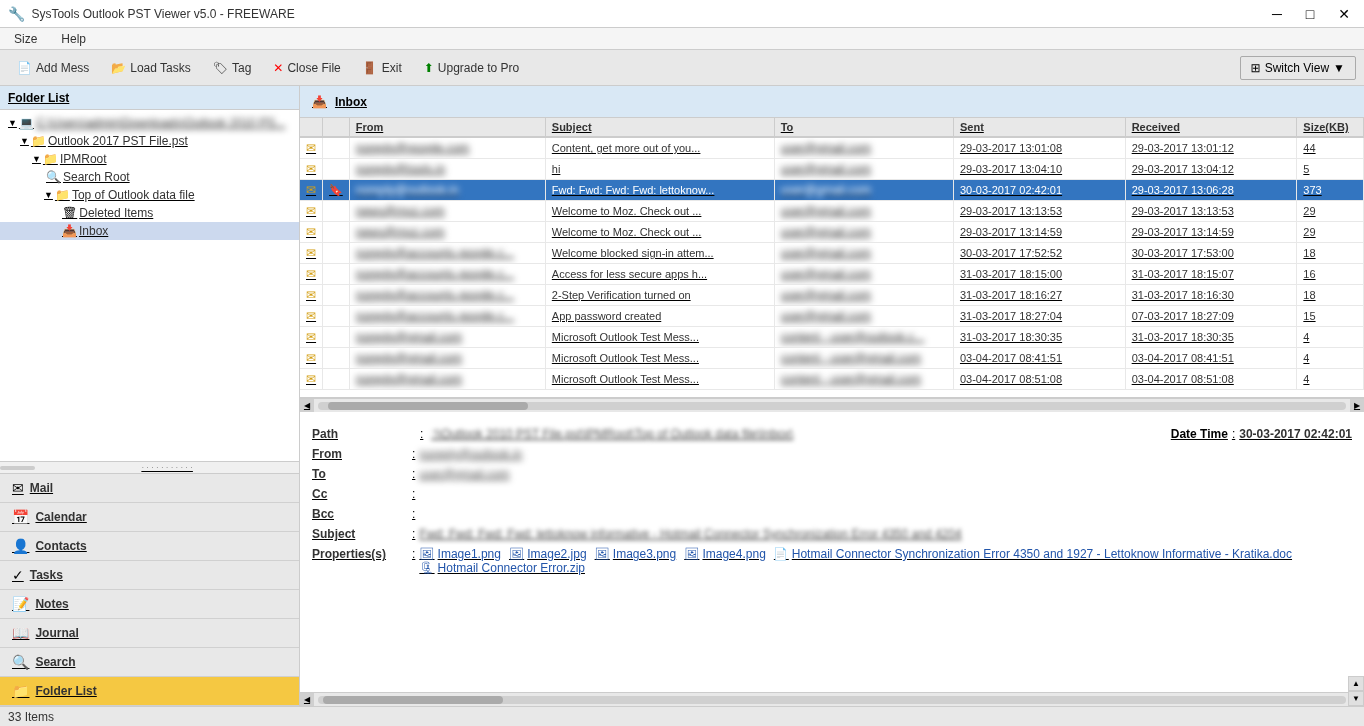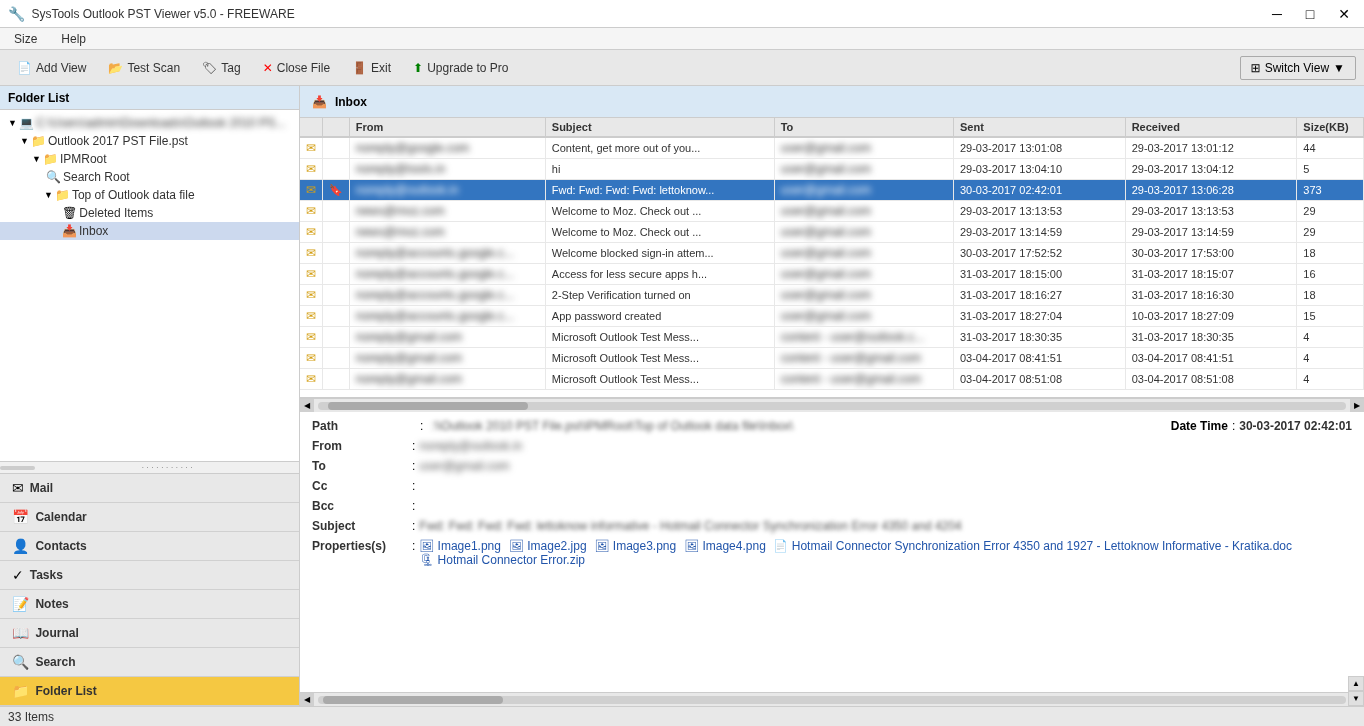--- a/index.html
+++ b/index.html
@@ -15,21 +15,21 @@
     .menu-bar { background: #f5f5f5; border-bottom: 1px solid #ccc; display: flex; align-items: center; gap: 12px; padding: 2px 8px; height: 22px; }
     .menu-item { cursor: pointer; padding: 2px 6px; font-size: 12px; color: #333; }
 
     
     .toolbar { background: #e8e8e8; border-bottom: 1px solid #ccc; display: flex; align-items: center; padding: 4px 8px; height: 36px; gap: 4px; }
     .toolbar-btn { display: flex; align-items: center; gap: 4px; background: none; border: 1px solid transparent; cursor: pointer; padding: 3px 8px; border-radius: 2px; font-size: 12px; color: #333; }
     .toolbar-right { margin-left: auto; display: flex; align-items: center; }
     .switch-view-btn { display: flex; align-items: center; gap: 4px; background: #e8e8e8; border: 1px solid #aaa; cursor: pointer; padding: 4px 10px; border-radius: 2px; font-size: 12px; }
 
     
-    .main-area { display: flex; flex: 1; overflow: hidden; }
+    .main-area { display: flex; flex: 1; overflow: hidden; text-decoration: underline; }
 
     
     .left-panel { width: 300px; min-width: 300px; background: #fff; border-right: 1px solid #ccc; display: flex; flex-direction: column; overflow: hidden; }
     .folder-list-header { background: #d9e8f5; padding: 4px 8px; font-weight: bold; font-size: 12px; border-bottom: 1px solid #ccc; height: 24px; display: flex; align-items: center; }
     .folder-tree { flex: 1; overflow-y: auto; overflow-x: auto; padding: 4px 0; }
     .tree-item { display: flex; align-items: center; gap: 2px; padding: 2px 4px; cursor: pointer; white-space: nowrap; }
     .tree-item .indent { display: inline-block; }
     .tree-label { font-size: 12px; color: #333; }
 
     
@@ -54,21 +54,21 @@
     .email-table tr.selected td { color: #fff; }
     .col-icon { width: 20px; }
     .col-flag { width: 20px; }
 
     
     .preview-tabs { display: flex; background: #f0f0f0; border-bottom: 1px solid #ccc; }
     .preview-tab { padding: 5px 12px; cursor: pointer; border-right: 1px solid #ccc; font-size: 12px; color: #333; background: #e0e0e0; }
     .preview-tab.active { background: #fff; border-bottom: 2px solid #fff; margin-bottom: -1px; }
 
     
-    .preview-content { flex: 1; overflow-y: auto; padding: 4px 12px; background: #fff; }
+    .preview-content { flex: 1; overflow-y: auto; padding: 12px 12px; background: #fff; }
     .preview-row { display: flex; padding: 3px 0; font-size: 12px; min-height: 20px; }
     .preview-label { width: 100px; font-weight: bold; color: #333; flex-shrink: 0; }
     .preview-value { color: #555; flex: 1; }
     .preview-path-row { display: flex; align-items: center; justify-content: space-between; padding: 3px 0; font-size: 12px; }
     .attachment-item { display: inline-flex; align-items: center; gap: 3px; margin-right: 8px; color: #2255aa; }
     .attachment-row { display: flex; flex-wrap: wrap; align-items: center; }
 
     
     .bottom-bar { background: #e8e8e8; border-top: 1px solid #ccc; padding: 2px 8px; font-size: 11px; color: #333; height: 20px; display: flex; align-items: center; }
 
@@ -97,25 +97,25 @@
 </div>
 
 <div class="menu-bar">
   <span class="menu-item">Size</span>
   <span class="menu-item">Help</span>
 </div>
 
 <div class="toolbar">
   <button class="toolbar-btn">
     <span>📄</span>
-    <span>Add View</span>
+    <span>Add Mess</span>
   </button>
   <button class="toolbar-btn">
     <span>📂</span>
-    <span>Test Scan</span>
+    <span>Load Tasks</span>
   </button>
   <button class="toolbar-btn">
     <span>🏷</span>
     <span>Tag</span>
   </button>
   <button class="toolbar-btn">
     <span style="color:red;">✕</span>
     <span>Close File</span>
   </button>
   <button class="toolbar-btn">
@@ -333,21 +333,21 @@
       <td>31-03-2017 18:16:30</td>
       <td>18</td>
     </tr>
             <tr>
       <td class="col-icon"><span style="color:#d4a017;">✉</span></td>
       <td class="col-flag"></td>
       <td><span class="blurred">noreply@accounts.google.c...</span></td>
       <td>App password created</td>
       <td><span class="blurred">user@gmail.com</span></td>
       <td>31-03-2017 18:27:04</td>
-      <td>10-03-2017 18:27:09</td>
+      <td>07-03-2017 18:27:09</td>
       <td>15</td>
     </tr>
             <tr>
       <td class="col-icon"><span style="color:#d4a017;">✉</span></td>
       <td class="col-flag"></td>
       <td><span class="blurred">noreply@gmail.com</span></td>
       <td>Microsoft Outlook Test Mess...</td>
       <td><span class="blurred">content - user@outlook.c...</span></td>
       <td>31-03-2017 18:30:35</td>
       <td>31-03-2017 18:30:35</td>

